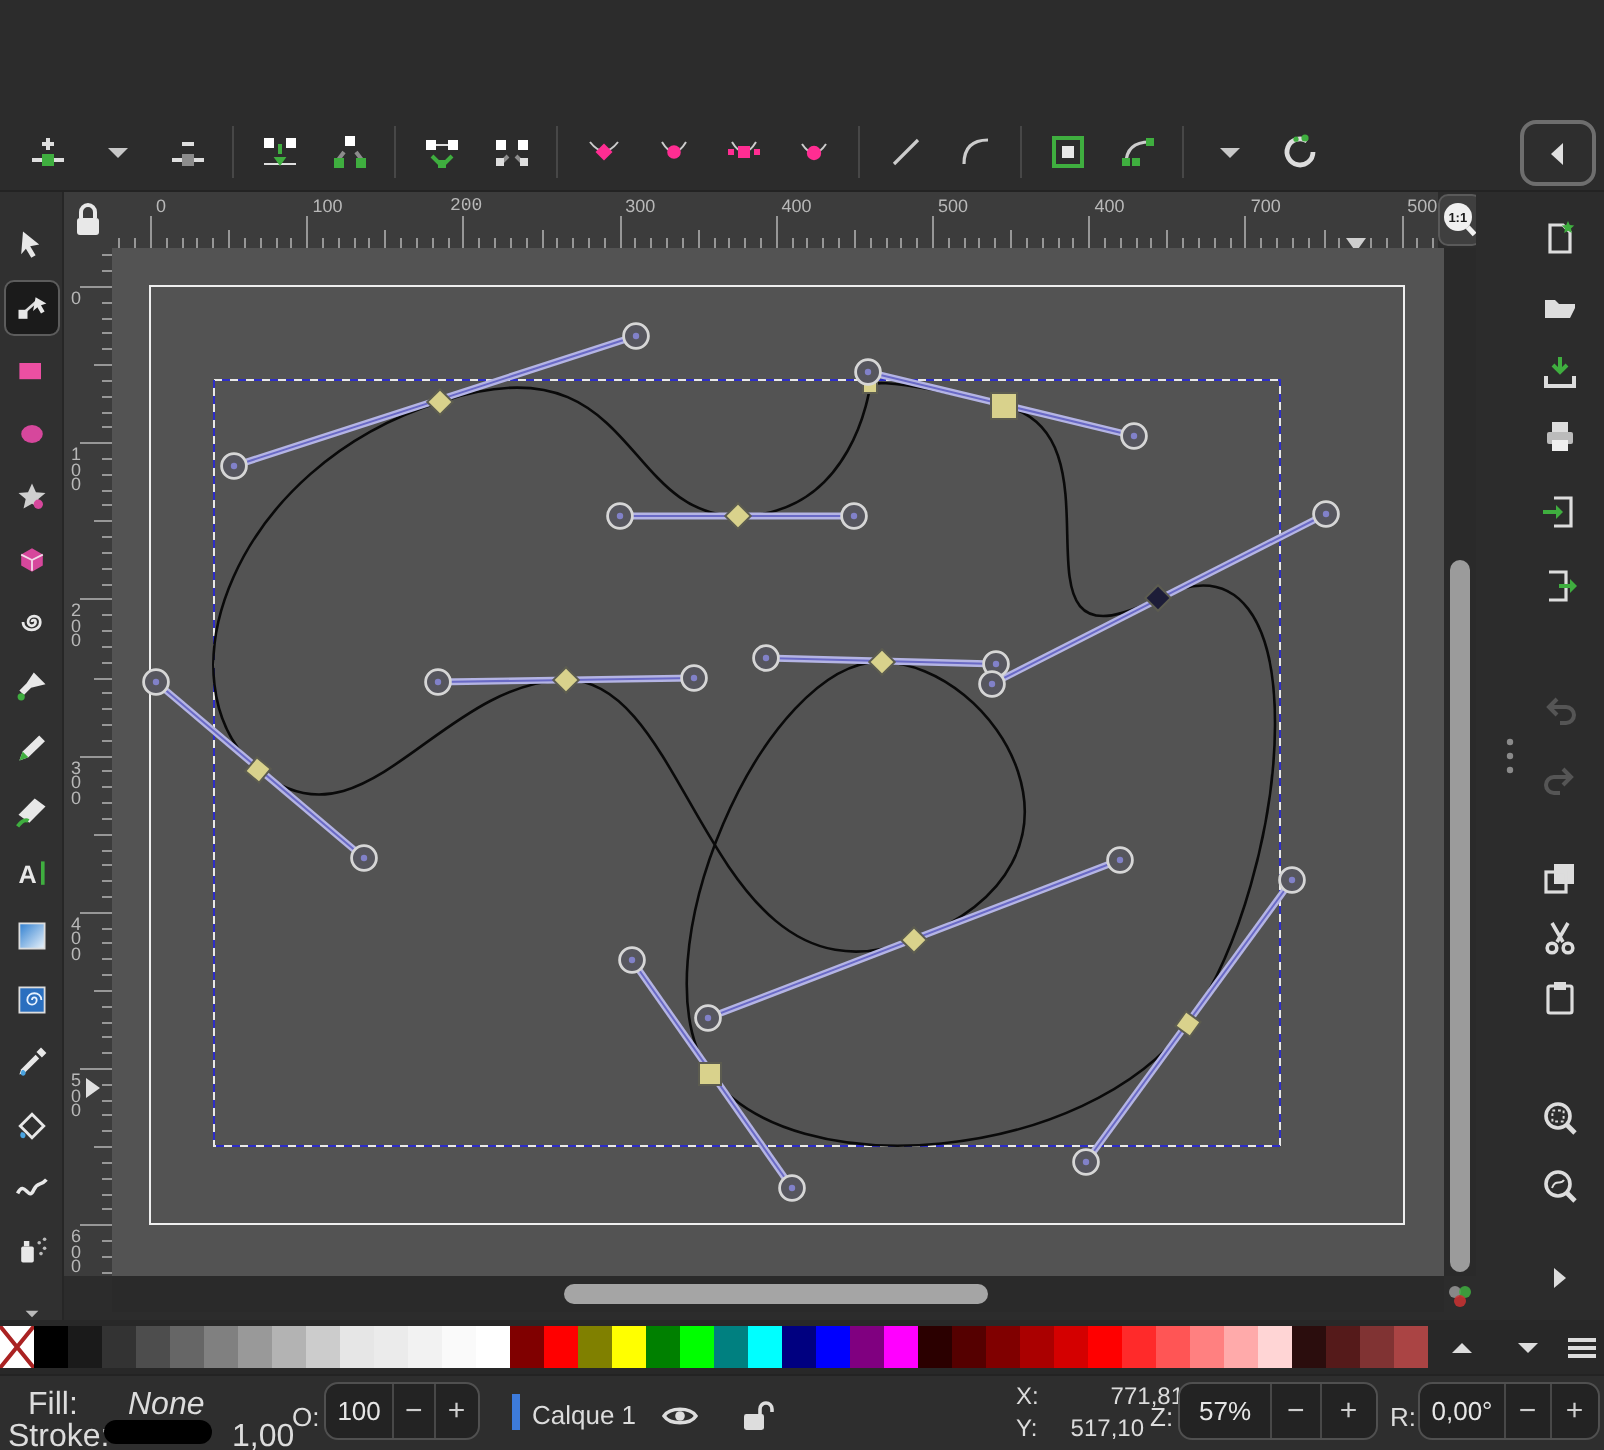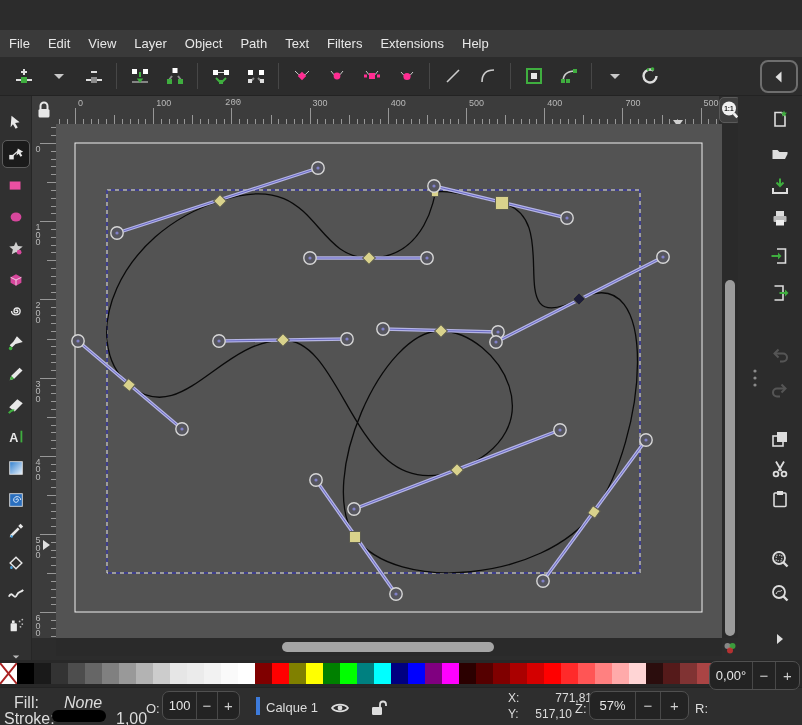--- a/index.html
+++ b/index.html
@@ -68,32 +68,20 @@
               white-space:nowrap;overflow:hidden;}
   .xy{position:absolute;font-size:12px;color:#dcdcdc;}
   .xyv{text-align:right;width:46px;display:inline-block;}
 </style>
 </head>
 <body>
 
 <div id="app">
 
 
-  <div id="menubar" class="abs">
-      <span class="menu-item">File</span>
-      <span class="menu-item">Edit</span>
-      <span class="menu-item">View</span>
-      <span class="menu-item">Layer</span>
-      <span class="menu-item">Object</span>
-      <span class="menu-item">Path</span>
-      <span class="menu-item">Text</span>
-      <span class="menu-item">Filters</span>
-      <span class="menu-item">Extensions</span>
-      <span class="menu-item">Help</span>
-    </div>
 
   <div id="toolbar" class="abs">
       <span class="tb-btn">
         <svg width="20" height="20" viewBox="0 0 20 20">
           <line x1="2" y1="14" x2="18" y2="14" stroke="#dedede" stroke-width="2"></line>
           <rect x="7" y="11" width="6" height="6" fill="#3fae3f"></rect>
           <path d="M10,3v6M7,6h6" stroke="#dedede" stroke-width="2"></path>
         </svg>
       </span>
       <span class="tb-btn">
@@ -811,18 +799,18 @@
   <span class="xy" style="left:526px;top:707px;"><span class="xyv">517,10</span></span>
 
   <span class="sb" style="left:575px;top:701px;font-size:13px;">Z:</span>
   <div class="spin" style="left:589px;top:691px;width:100px;">
     <span class="val" style="width:46px;">57%</span>
     <span class="btn" style="width:24px;">−</span>
     <span class="btn" style="width:28px;">+</span>
   </div>
 
   <span class="sb" style="left:695px;top:701px;font-size:13px;">R:</span>
-  <div class="spin" style="left:709px;top:661px;width:91px;">
+  <div class="spin" style="left:709px;top:691px;width:91px;">
     <span class="val" style="width:43px;">0,00°</span>
     <span class="btn" style="width:22px;">−</span>
     <span class="btn" style="width:24px;">+</span>
   </div>
 </div>
 
 </body></html>

